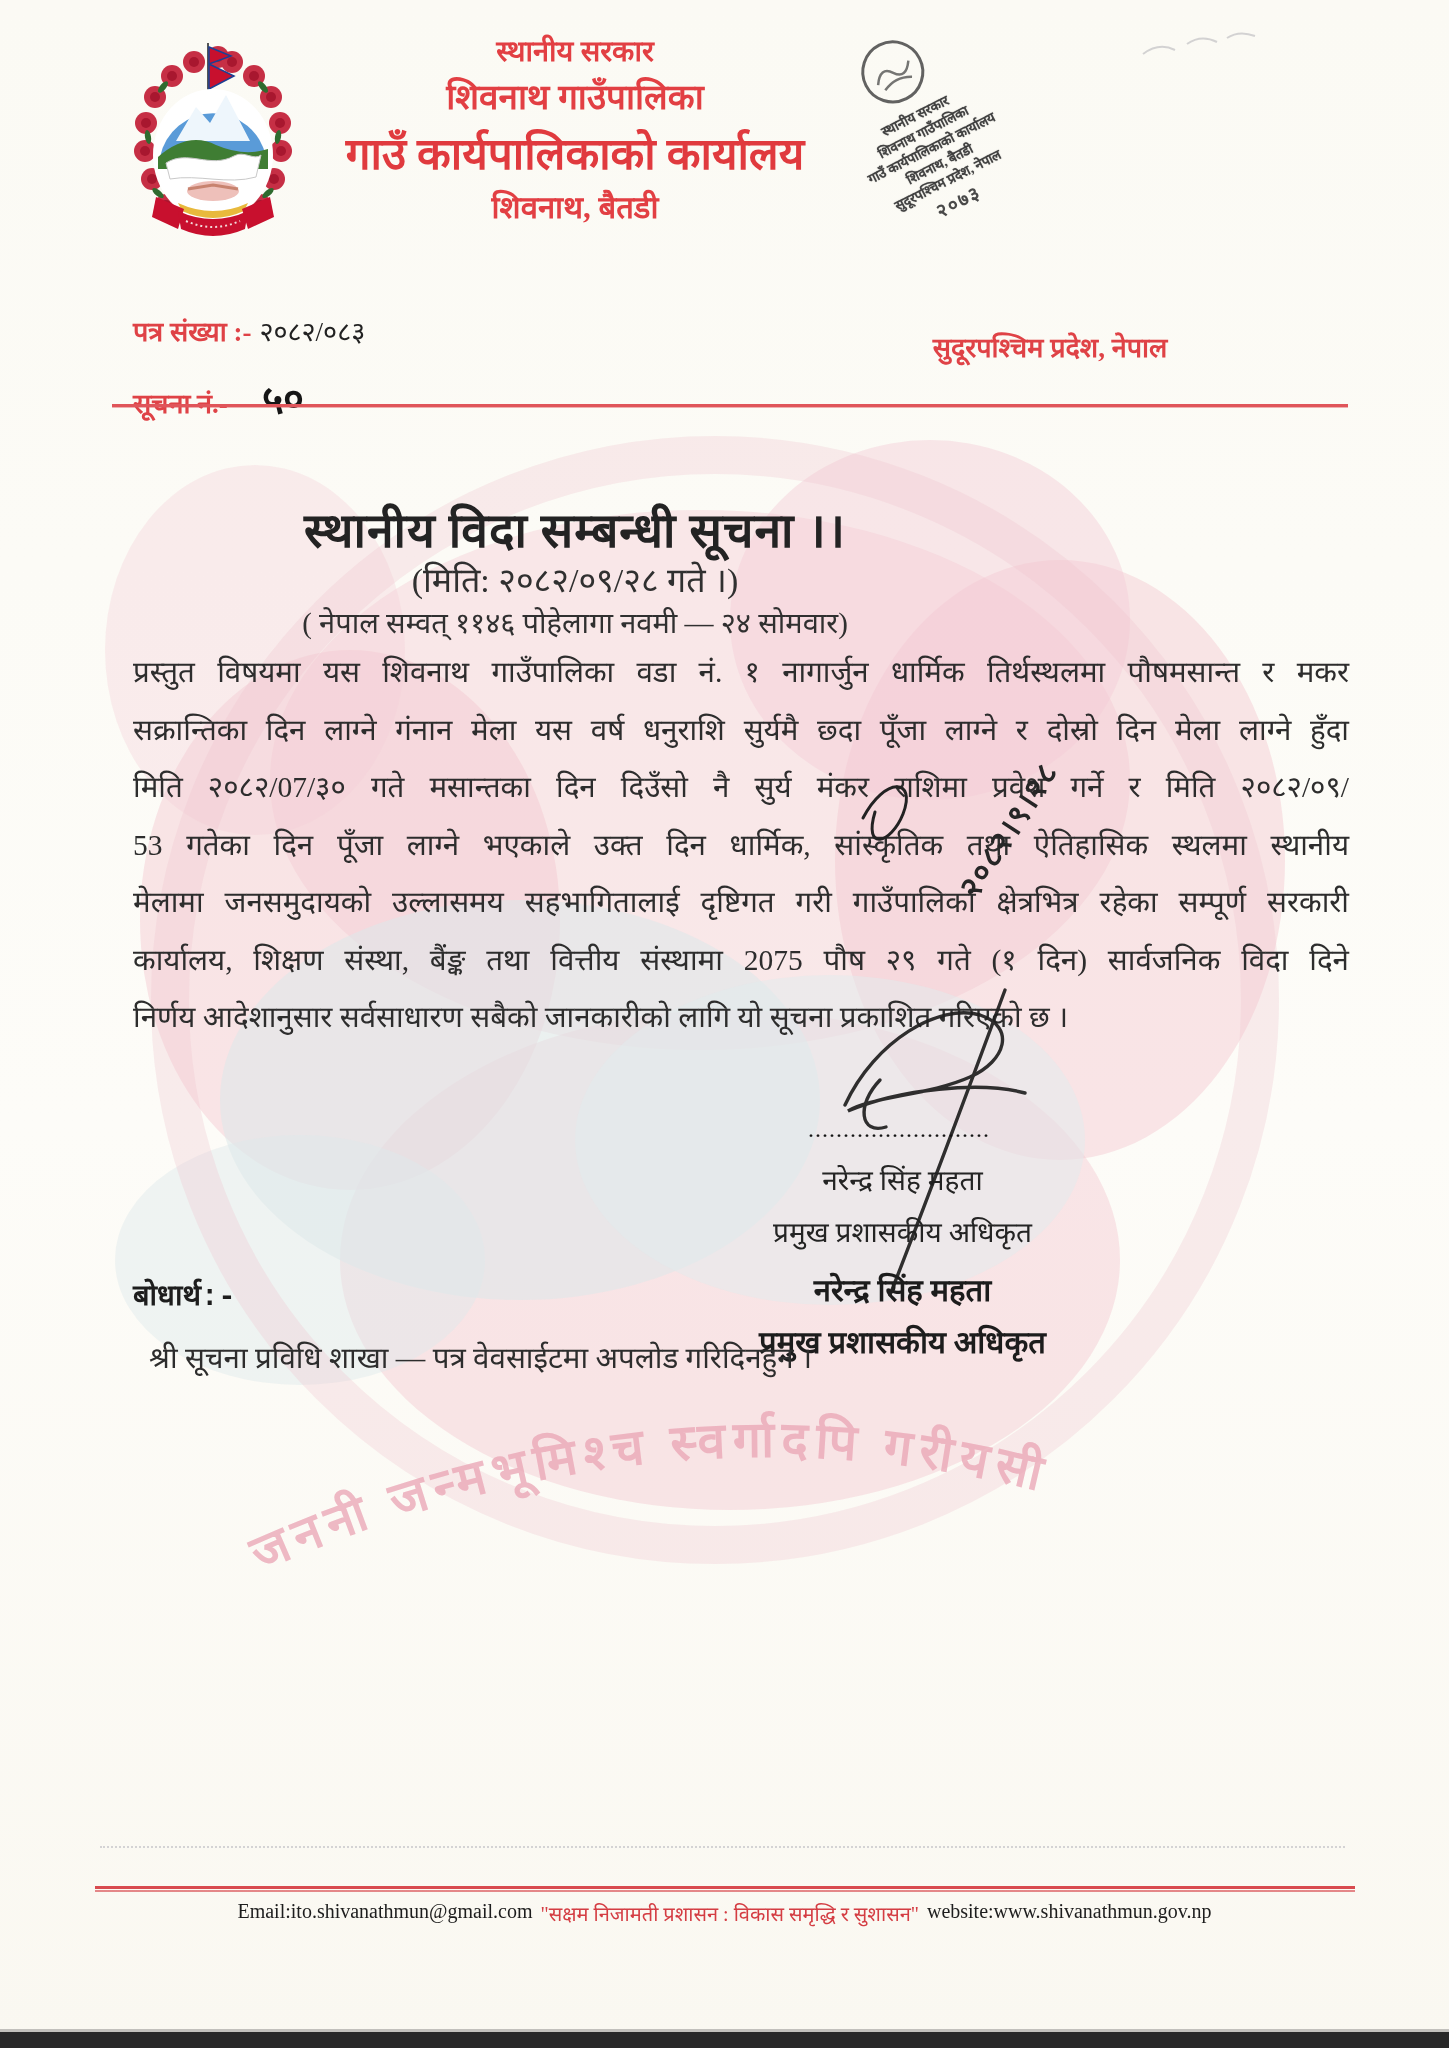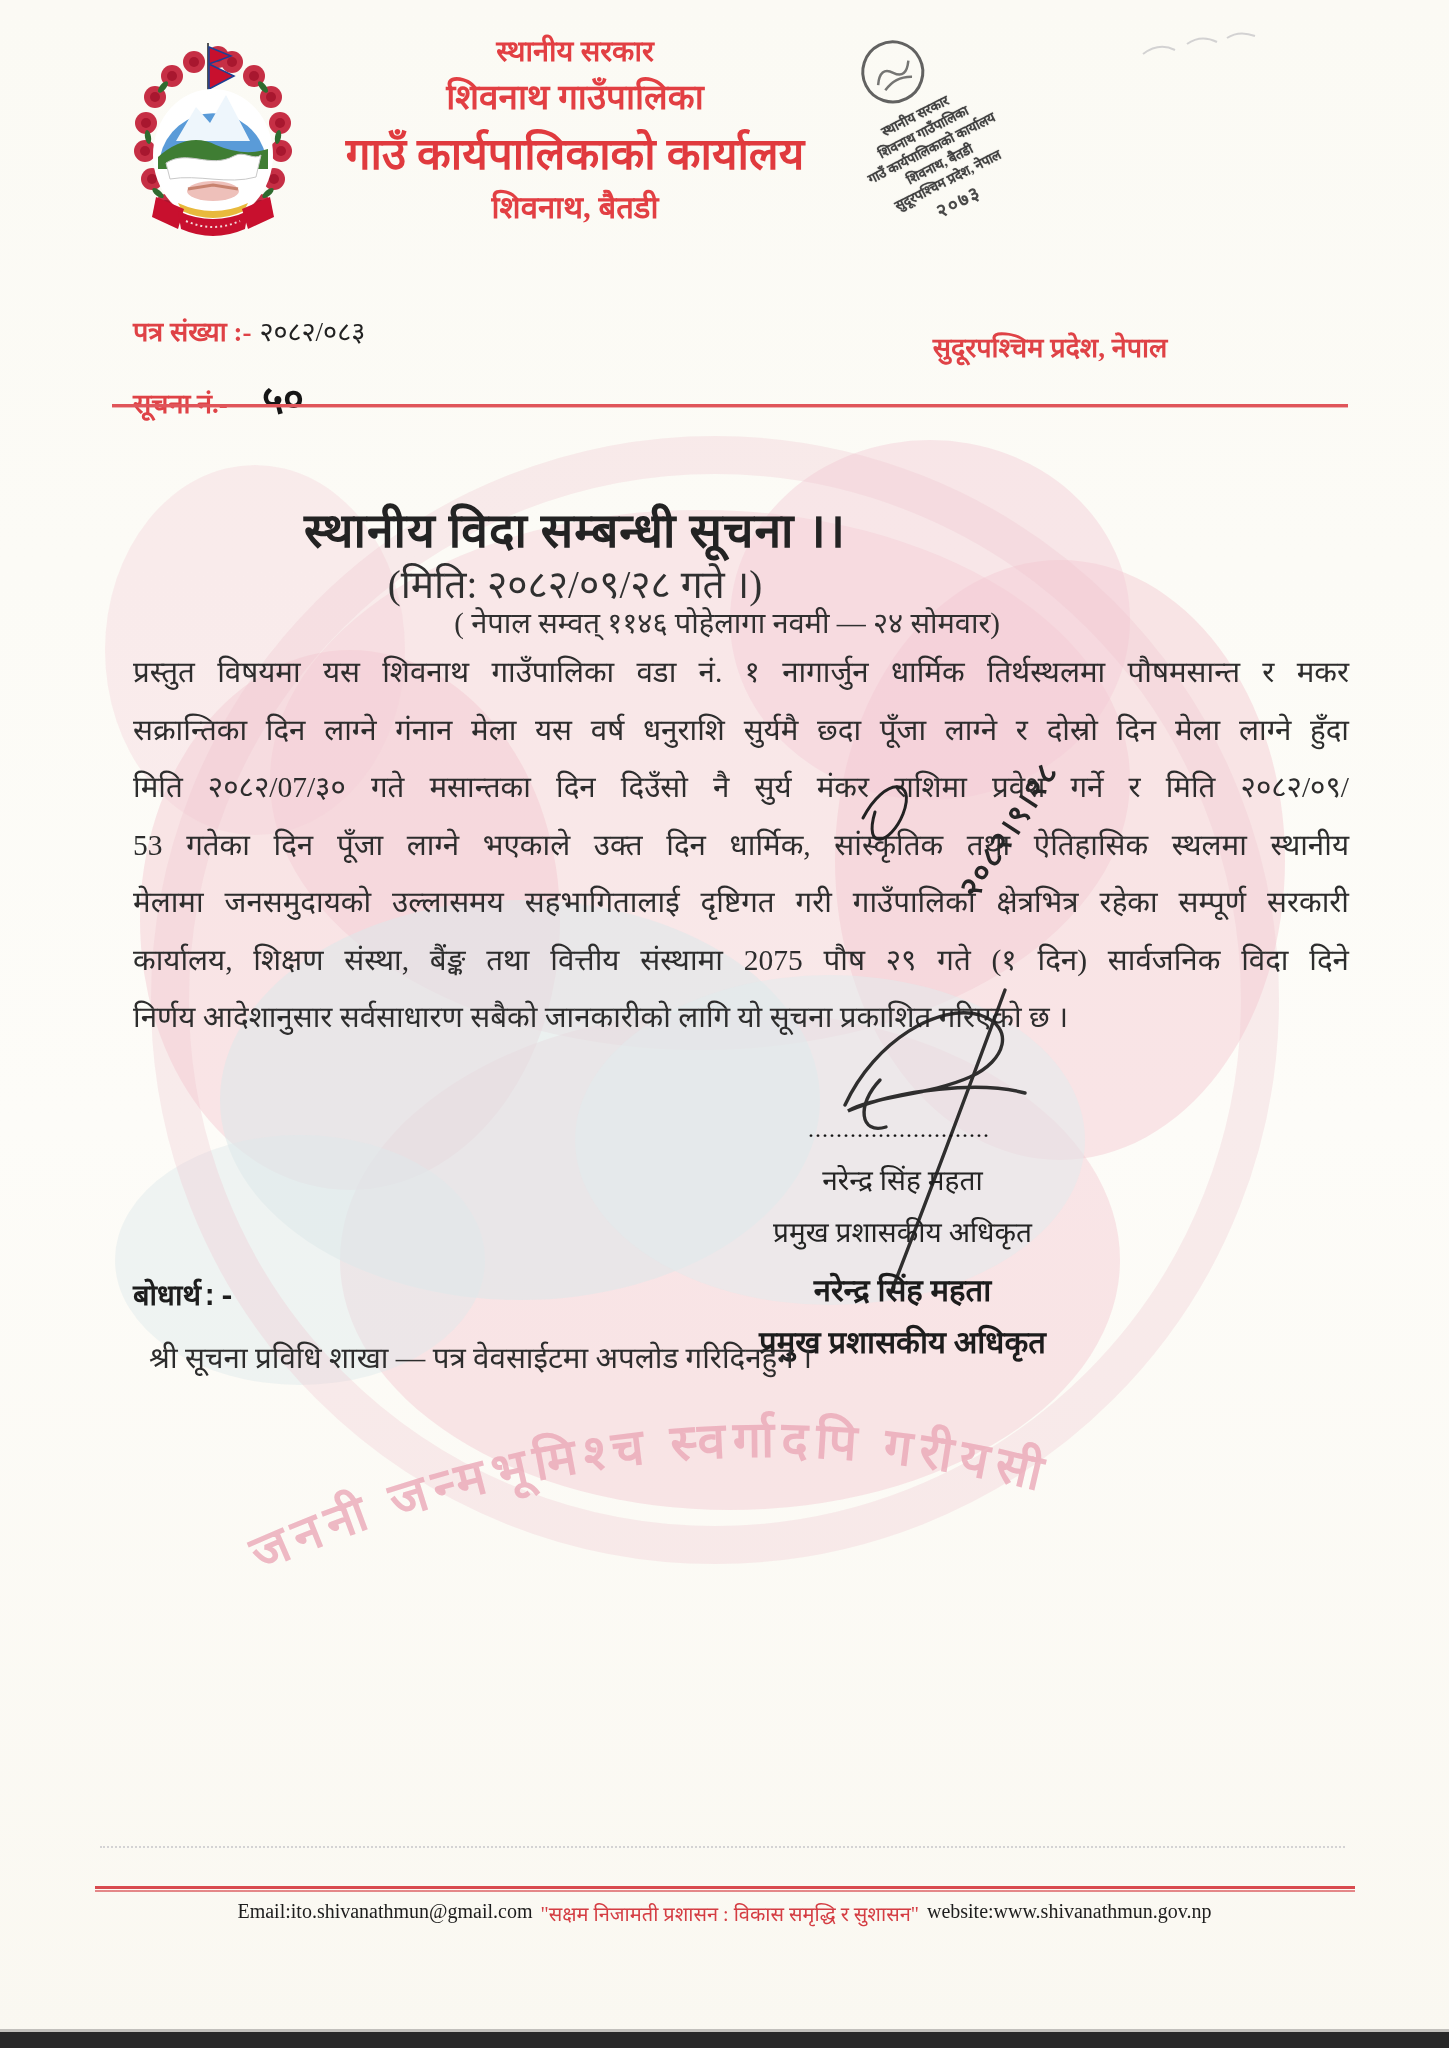--- a/index.html
+++ b/index.html
@@ -32,22 +32,22 @@
   .meta1{left:133px;top:312px;font-size:27px;}
   .meta2{left:133px;top:370px;font-size:27px;}
   .meta-label{color:#df4246;font-weight:700;}
   .meta-val{color:#222;margin-left:8px;}
   .notice-no{font-size:40px;font-weight:700;display:inline-block;margin-left:34px;transform:rotate(-4deg);color:#161616;}
   .rule-top{left:112px;top:404px;width:1236px;height:4px;
     background:linear-gradient(#e0555a 0 3px,rgba(224,85,90,.45) 3px 4px);}
 
   
   .n-title{left:150px;top:452px;width:850px;text-align:center;font-size:48px;font-weight:700;color:#232323;letter-spacing:1px;margin-top:44px;}
-  .n-date{left:150px;top:556px;width:850px;text-align:center;font-size:39px;color:#303030;}
-  .n-sambat{left:150px;top:602px;width:850px;text-align:right;font-size:29px;color:#303030;}
+  .n-date{left:150px;top:556px;width:850px;text-align:center;font-size:34px;color:#303030;}
+  .n-sambat{left:150px;top:602px;width:850px;text-align:center;font-size:29px;color:#303030;}
 
   
   .body-block{left:133px;top:644px;width:1216px;font-size:29.5px;color:#2d2d2d;}
   .body-line{height:57.5px;line-height:57.5px;text-align:justify;text-align-last:justify;white-space:nowrap;}
   .body-line.last{text-align:left;text-align-last:auto;}
 
   
   .hand-date{left:948px;top:882px;transform:rotate(-57deg);transform-origin:0 0;
     font-size:31px;color:#262626;white-space:nowrap;font-weight:600;letter-spacing:2px;}
   .sig-svg{left:820px;top:985px;width:250px;height:320px;pointer-events:none;}

